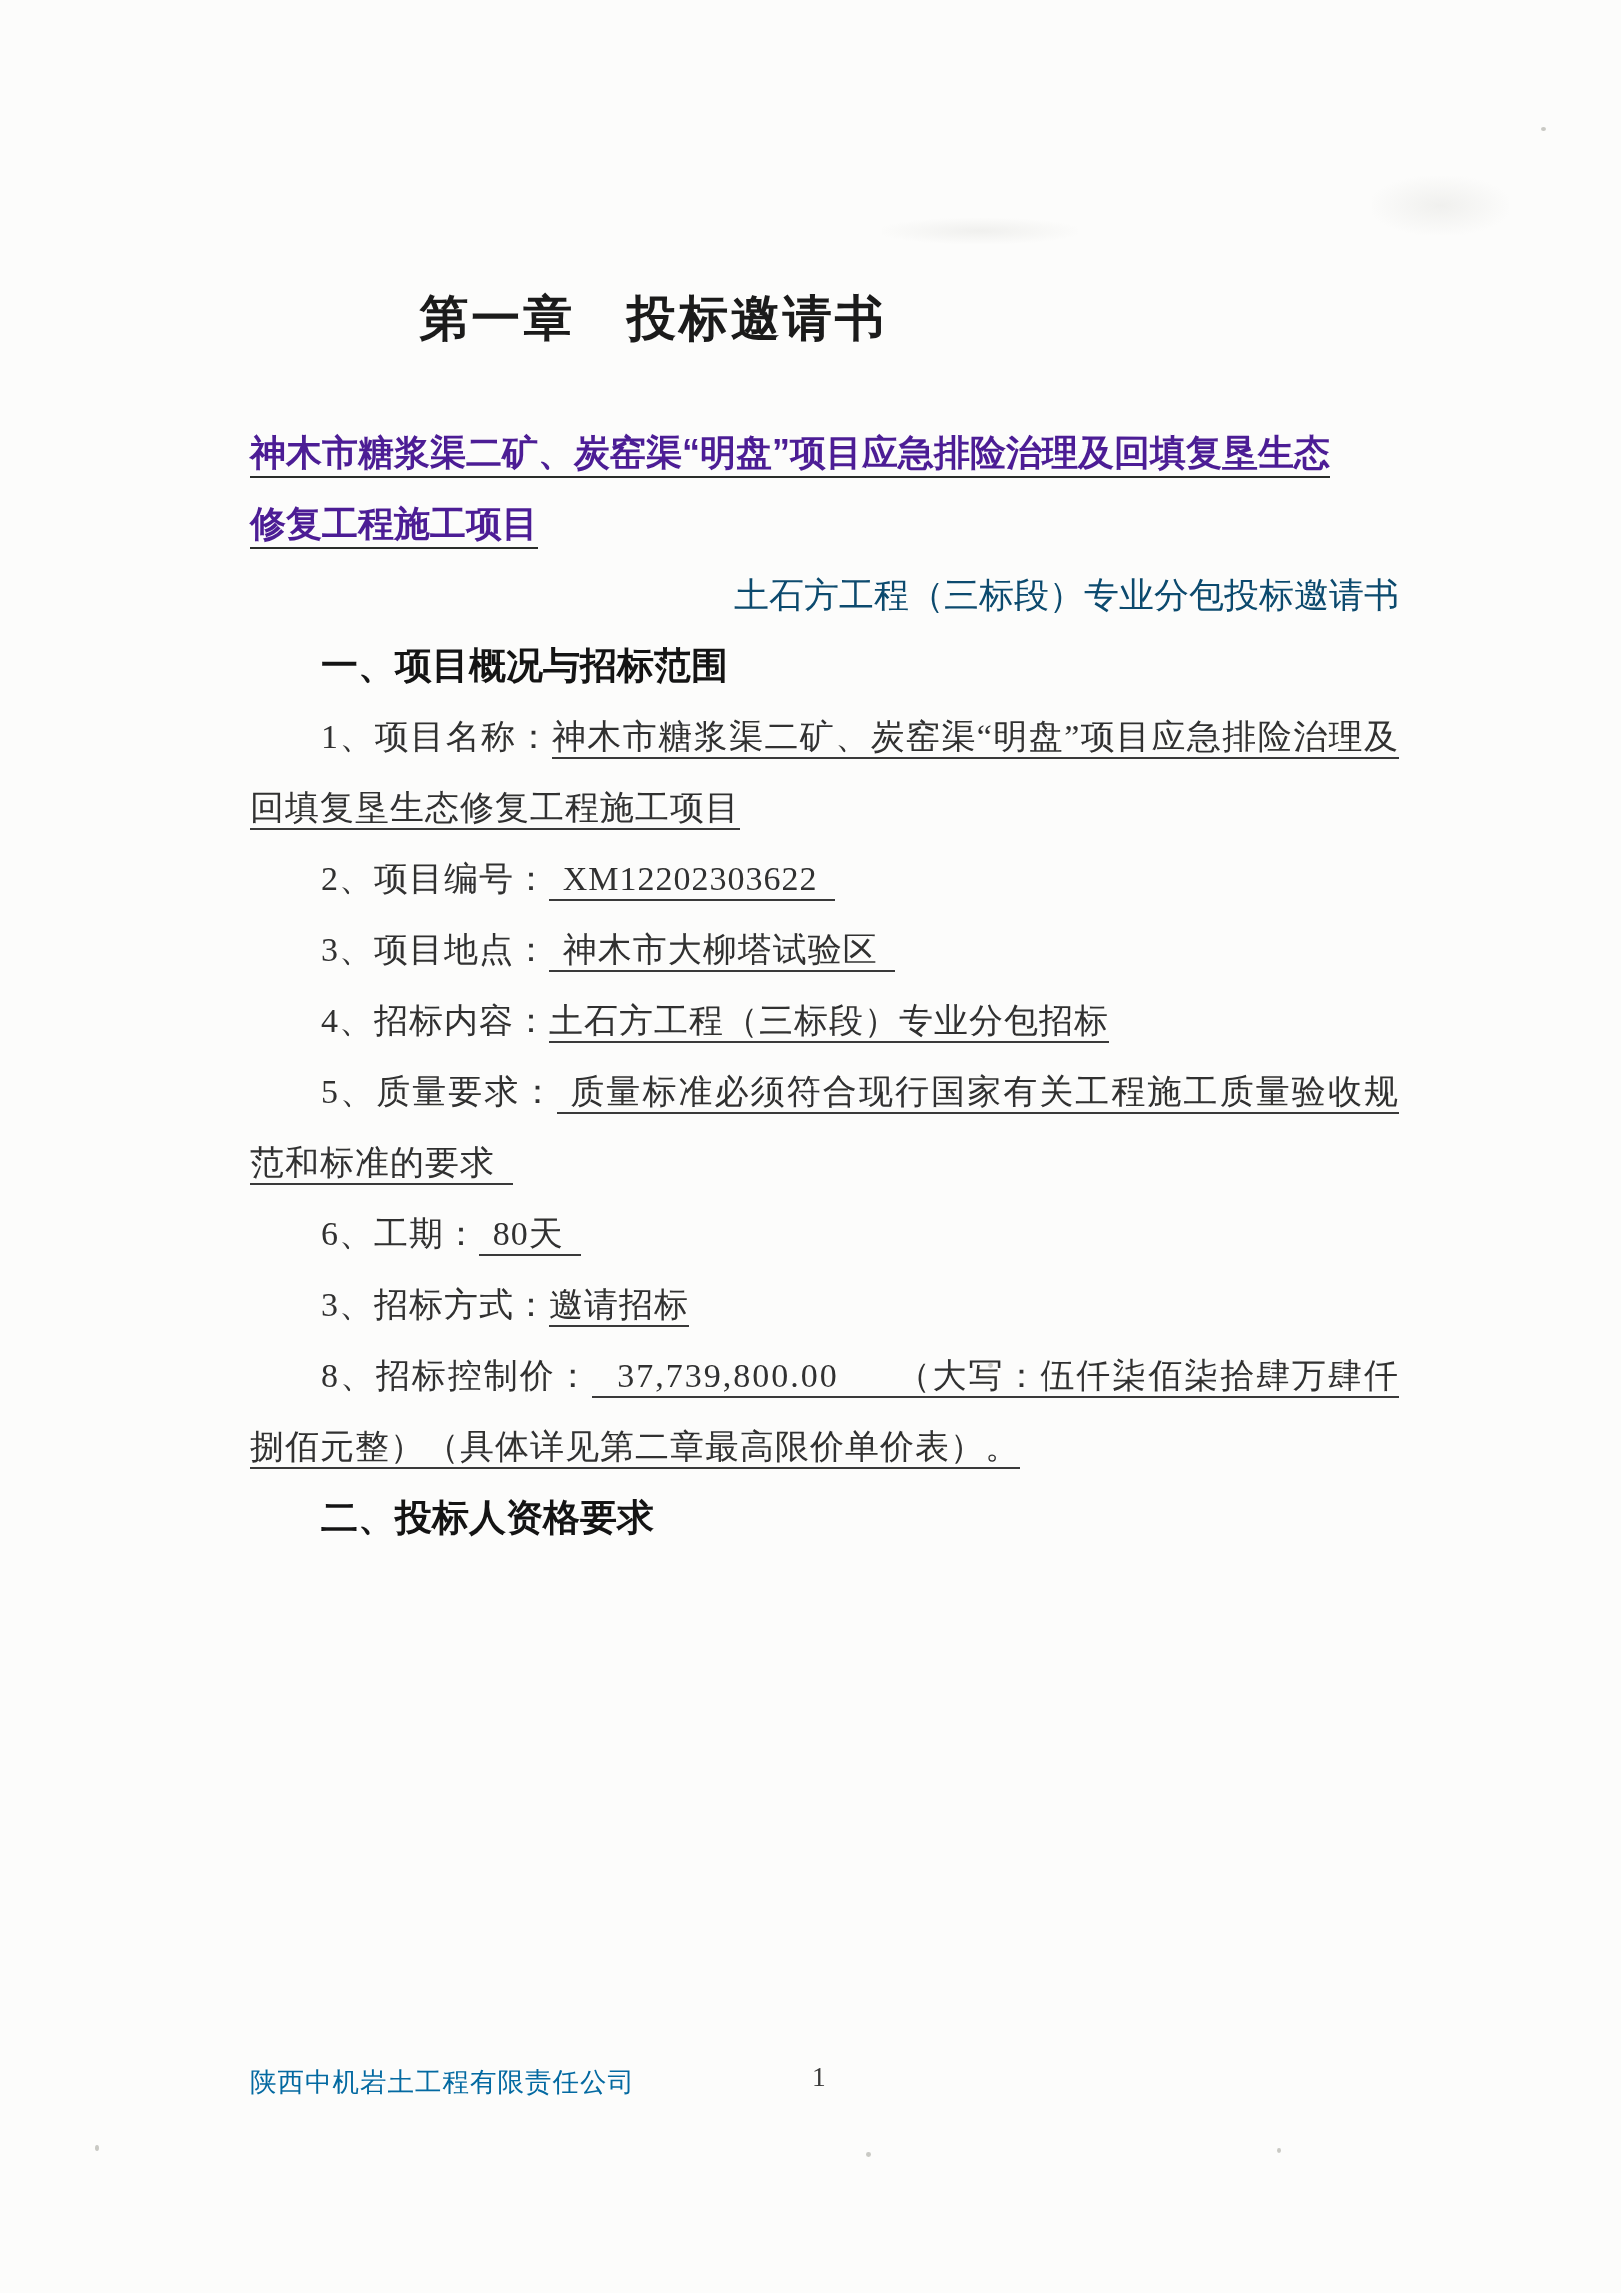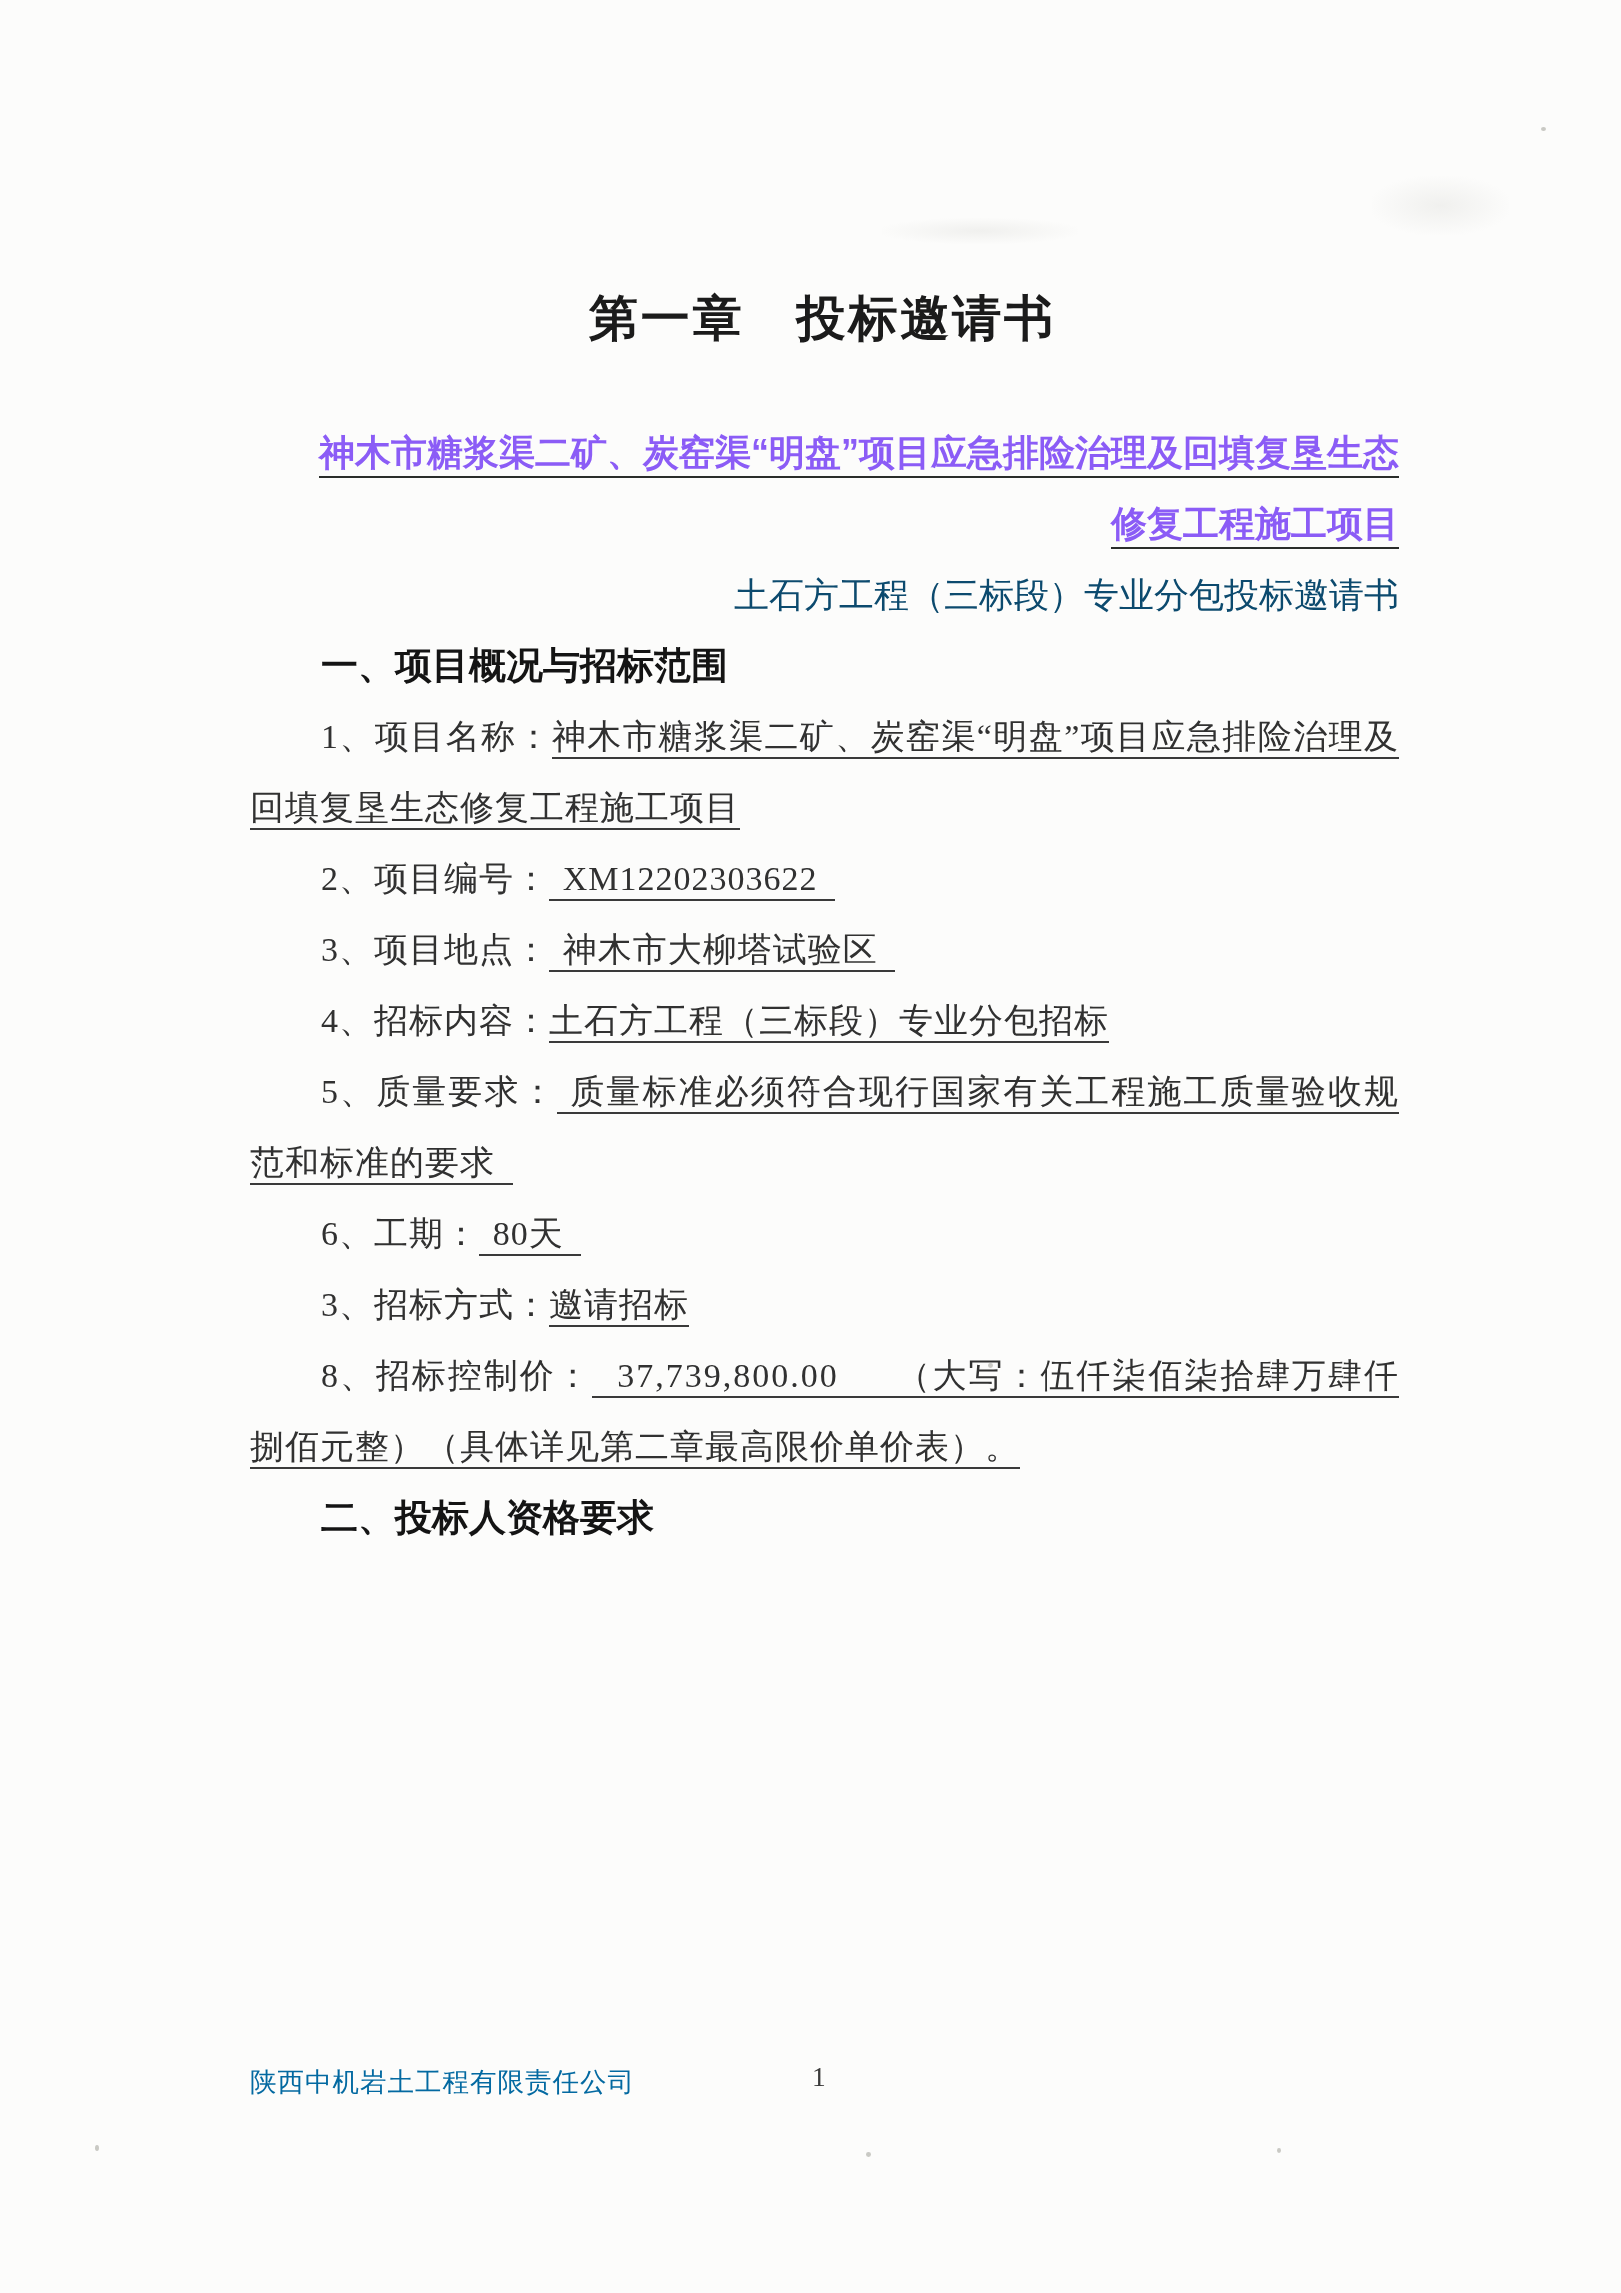--- a/index.html
+++ b/index.html
@@ -17,36 +17,36 @@
     color: #2e2e2e;
   }
   .content {
     position: absolute;
     left: 250px;
     top: 0;
     width: 1149px;
   }
   .doc-title {
     margin: 289px 343px 0 0;
-    text-align: right;
+    text-align: center;
     font-family: "Liberation Sans", sans-serif;
     font-weight: bold;
     font-size: 49px;
     line-height: 59px;
     letter-spacing: 2.9px;
     color: #1b1b1b;
   }
   .subtitle {
     margin-top: 69px;
-    text-align: right;
+    text-align: left;
     font-family: "Liberation Sans", sans-serif;
     font-weight: bold;
     font-size: 36px;
     line-height: 71px;
-    color: #8b5cf6;
+    color: #4c1d95;
   }
   .subtitle .u-heavy {
     border-bottom: 2.9px solid #2a2d2a;
     padding-bottom: 2.9px;
   }
   .sub-heading {
     text-align: right;
     font-family: "Liberation Sans", sans-serif;
     font-weight: normal;
     font-size: 35px;

